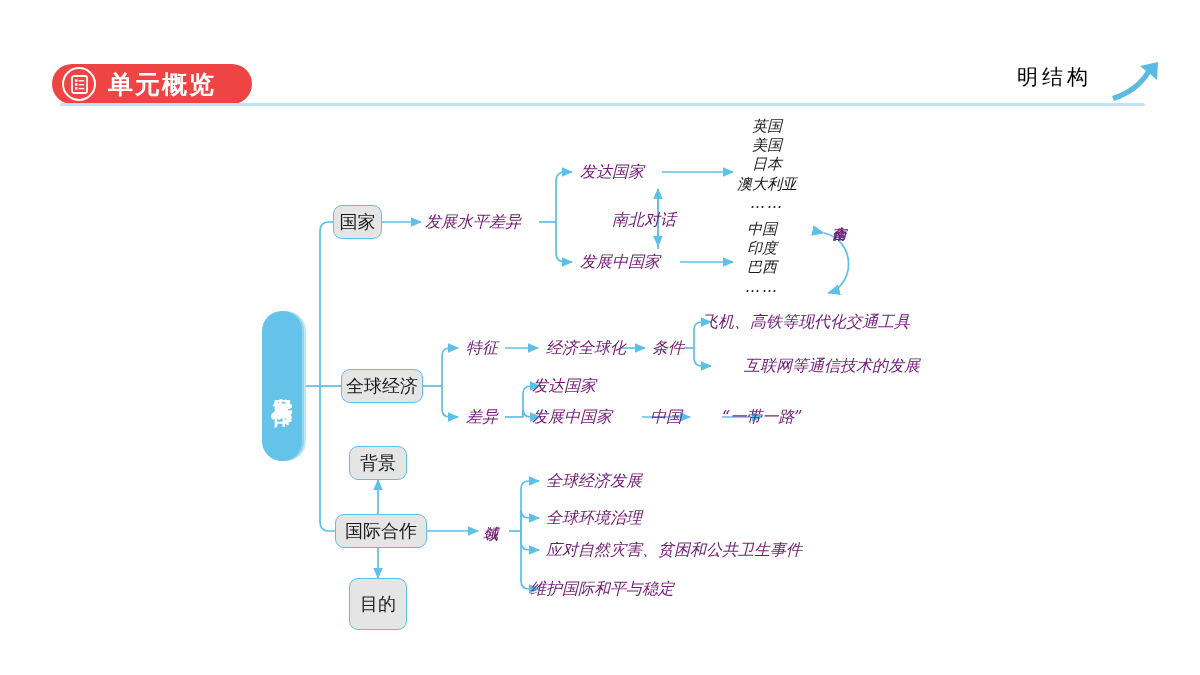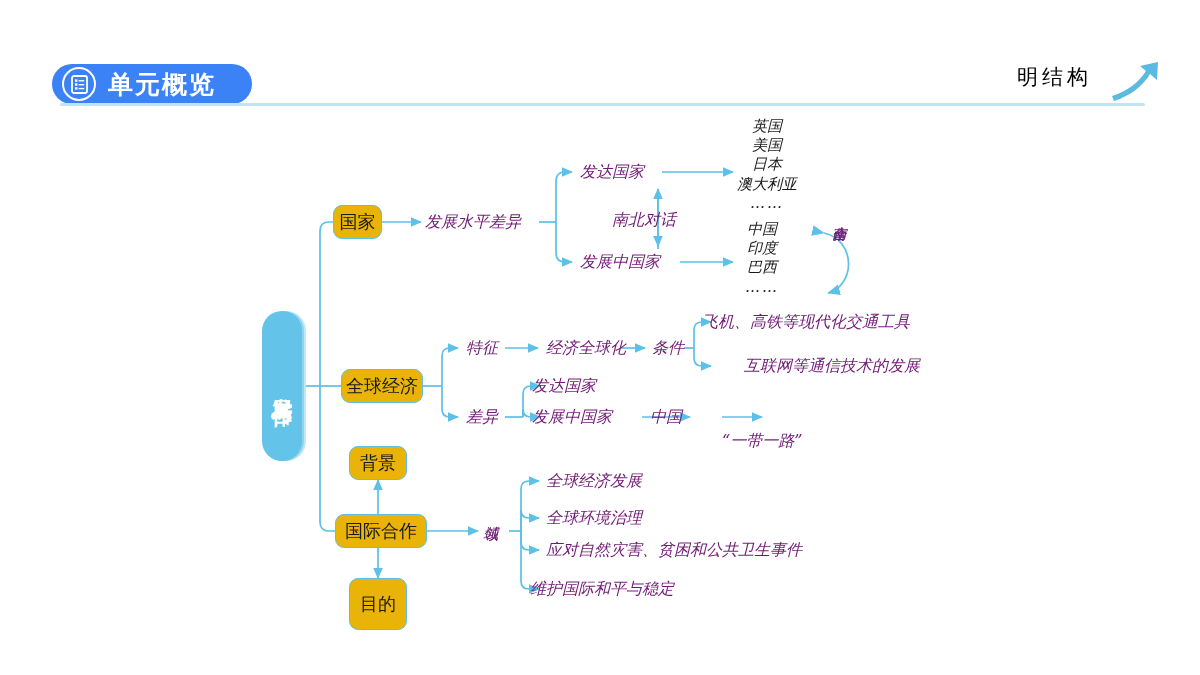--- a/index.html
+++ b/index.html
@@ -10,21 +10,21 @@
     font-family:"DejaVu Sans","Liberation Sans",sans-serif;
     overflow:hidden;
     position:relative;
   }
   #stage{position:absolute;left:0;top:0;width:1200px;height:675px;}
 
   
   .hdr-pill{
     position:absolute;left:52px;top:64px;
     height:40px;min-width:200px;
-    background:#3b82f6;
+    background:#ef4444;
     border-radius:20px;
     display:flex;align-items:center;
     padding:0 22px 0 10px;
     box-sizing:border-box;
   }
   .hdr-icon{
     width:30px;height:30px;border-radius:50%;
     border:2px solid #ffffff;
     display:flex;align-items:center;justify-content:center;
     flex:0 0 auto;margin-right:12px;
@@ -44,21 +44,21 @@
     background:#bfe5f5;border-radius:2px;
   }
 
   
   #wires{position:absolute;left:0;top:0;width:1200px;height:675px;pointer-events:none;}
 
   
   .boxnode{
     position:absolute;
     border:1.6px solid #5cc0e8;
-    background:#eab308;
+    background:#e5e5e5;
     border-radius:9px;
     color:#1a1a1a;
     display:flex;align-items:center;justify-content:center;
     font-family:"DejaVu Sans","Liberation Sans",sans-serif;
     font-size:18px;
     white-space:nowrap;
     box-sizing:border-box;
   }
   .root{
     position:absolute;left:262px;top:311px;
@@ -210,21 +210,21 @@
   <div class="leaf" style="left:466px;top:338px;">特征</div>
   <div class="leaf" style="left:546px;top:338px;">经济全球化</div>
   <div class="leaf" style="left:652px;top:338px;">条件</div>
   <div class="leaf" style="left:702px;top:312px;">飞机、高铁等现代化交通工具</div>
   <div class="leaf" style="left:744px;top:356px;">互联网等通信技术的发展</div>
 
   <div class="leaf" style="left:466px;top:407px;">差异</div>
   <div class="leaf" style="left:532px;top:376px;">发达国家</div>
   <div class="leaf" style="left:532px;top:407px;">发展中国家</div>
   <div class="leaf" style="left:650px;top:407px;">中国</div>
-  <div class="leaf" style="left:722px;top:407px;margin-top:24px;">“一带一路”</div>
+  <div class="leaf" style="left:722px;top:407px;">“一带一路”</div>
 
   <div class="boxnode" style="left:335px;top:514px;width:92px;height:34px;">国际合作</div>
   <div class="boxnode" style="left:349px;top:446px;width:58px;height:34px;">背景</div>
   <div class="boxnode" style="left:349px;top:578px;width:58px;height:52px;">目的</div>
   <div class="leaf vert" style="left:482px;top:514px;font-size:15px;">领域</div>
 
   <div class="leaf" style="left:546px;top:471px;">全球经济发展</div>
   <div class="leaf" style="left:546px;top:508px;font-family:Liberation Serif, serif;">全球环境治理</div>
   <div class="leaf" style="left:546px;top:540px;">应对自然灾害、贫困和公共卫生事件</div>
   <div class="leaf" style="left:530px;top:579px;text-align:right;">维护国际和平与稳定</div>

